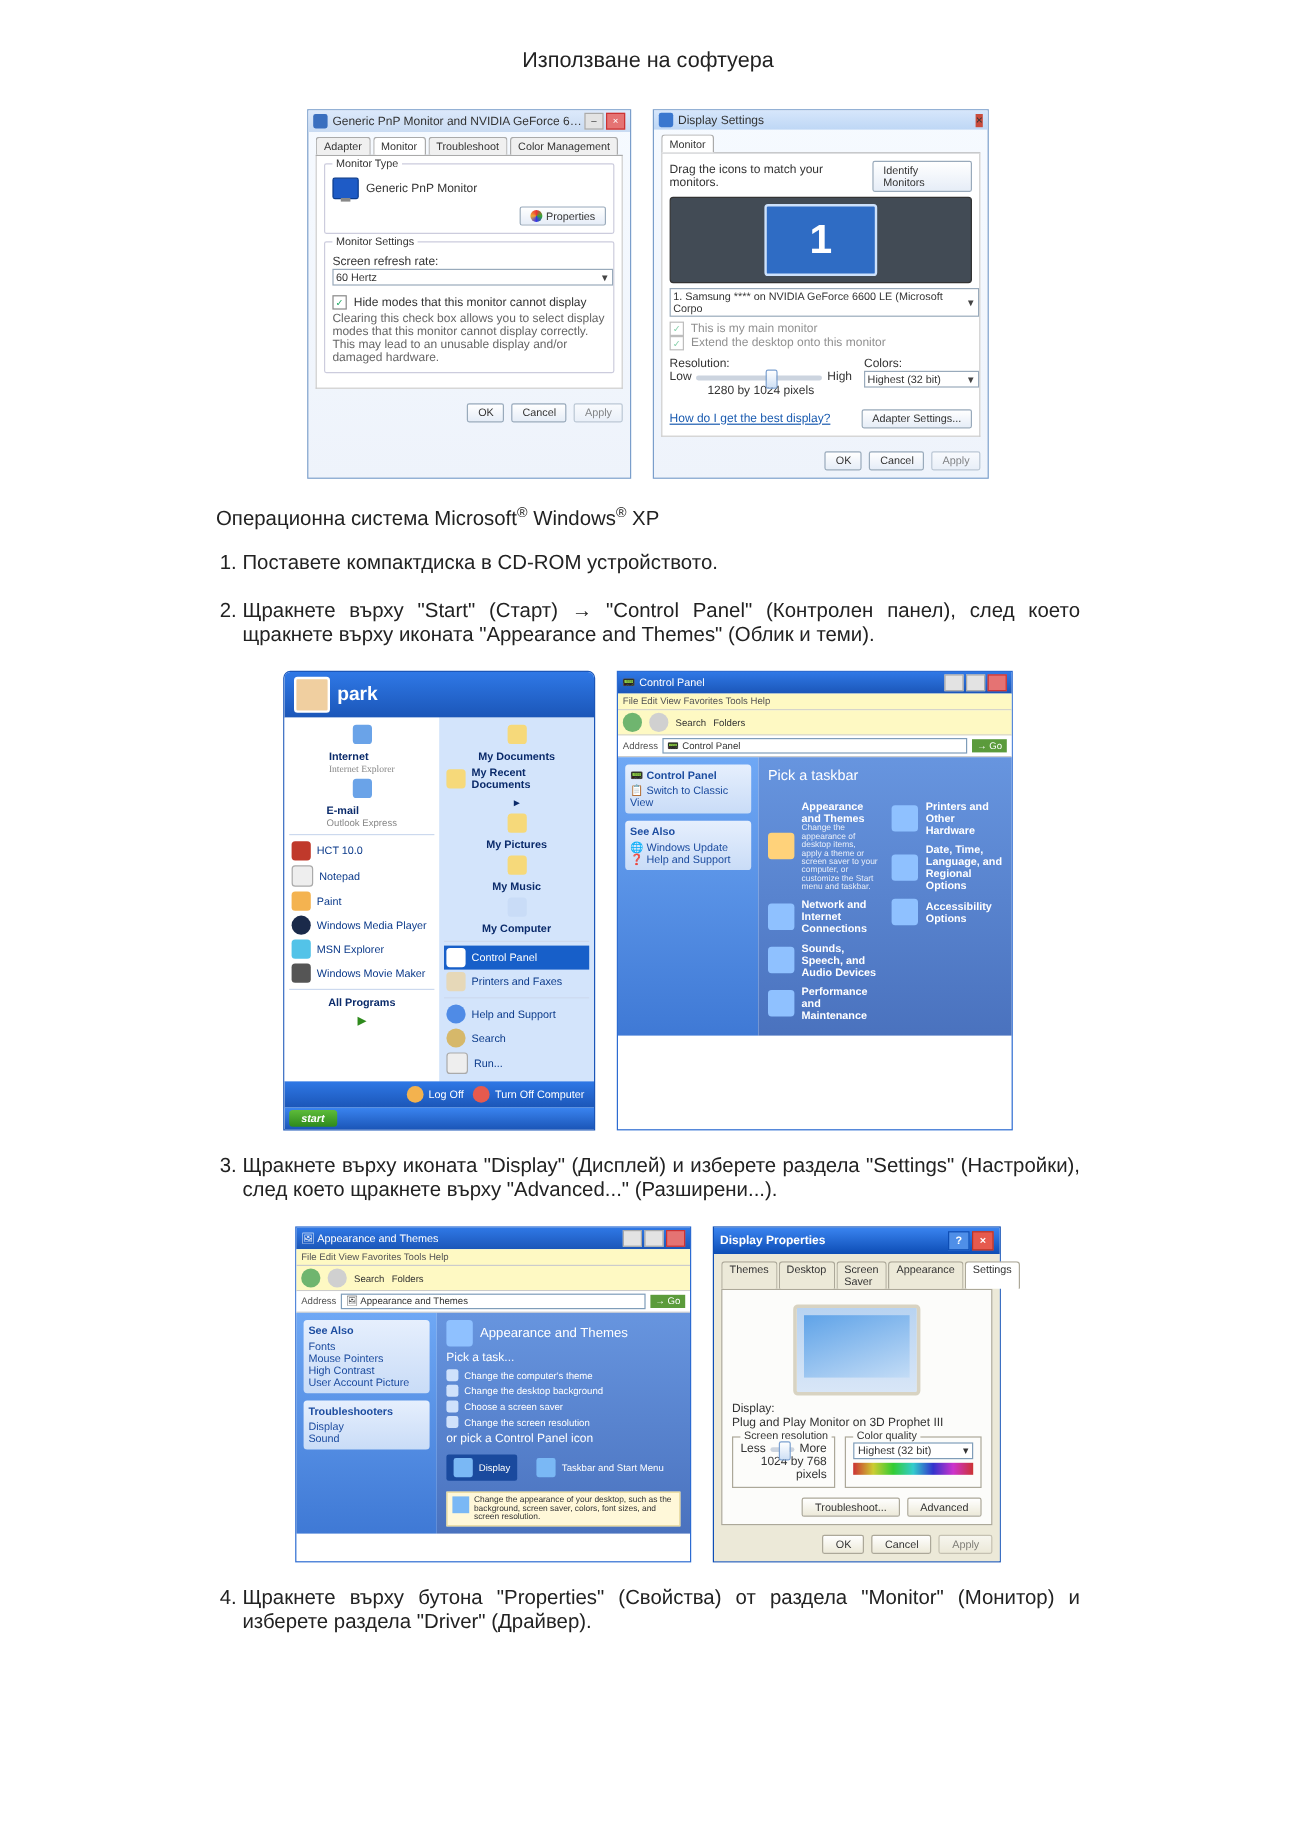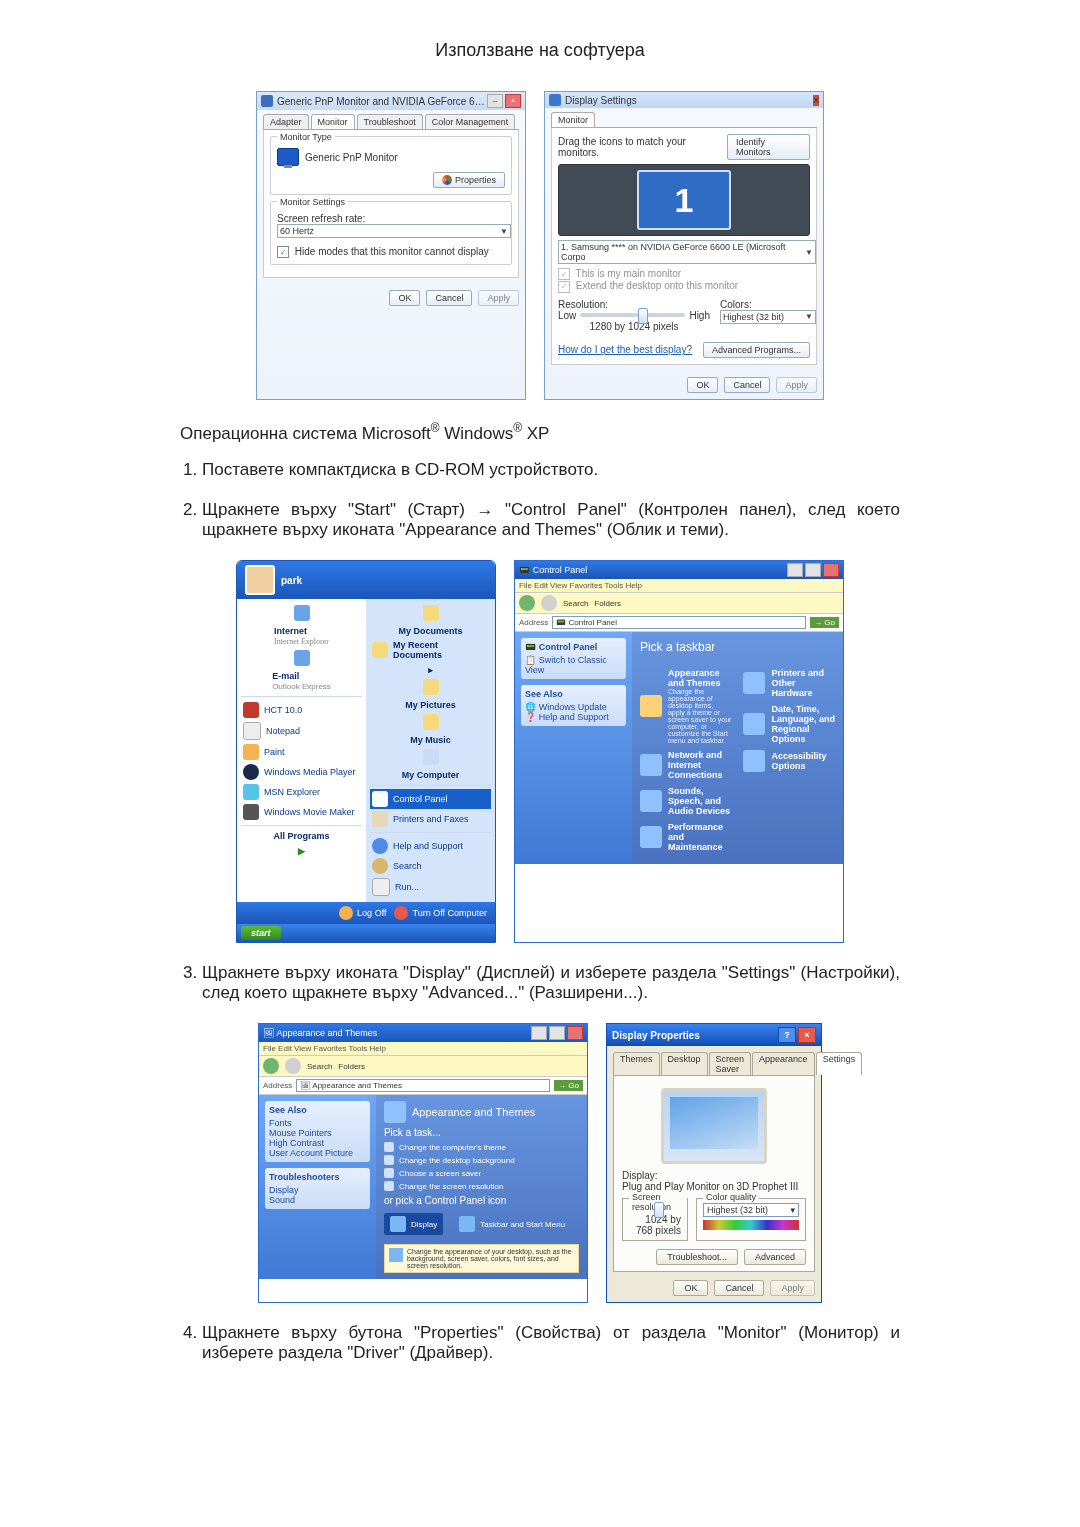--- a/index.html
+++ b/index.html
@@ -224,21 +224,21 @@
     overflow: hidden;
     font-size: 9px;
   }
   .sm-header {
     background: linear-gradient(#2f78e6, #1b56b8);
     color: #fff;
     display: flex;
     align-items: center;
     padding: 4px 8px;
     font-weight: bold;
-    font-size: 10px;
+    font-size: 16px;
     gap: 6px;
   }
   .sm-avatar { width: 26px; height: 26px; background: #f0cfa0; border: 2px solid #fff; border-radius: 3px; }
   .sm-body { display: flex; }
   .sm-left { width: 50%; background: #fff; padding: 4px; }
   .sm-right { width: 50%; background: #d3e4fb; padding: 4px; }
   .sm-item { display: flex; align-items: center; gap: 5px; padding: 2px 2px; color: #0b3a8a; }
   .sm-item.bold { font-weight: bold; color: #0a2a6a; flex-direction: column;}
   .sm-item.hl { background: #175fc9; color: #fff; }
   .sm-ic { width: 16px; height: 16px; background: #6aa3e8; border-radius: 3px; flex-shrink: 0; }
@@ -358,20 +358,21 @@
           <span class="group-title">Monitor Settings</span>
           <div style="margin-top:-4px;">Screen refresh rate:</div>
           <div class="select">
             <span>60 Hertz</span>
               <span class="arrow">▼</span>
           </div>
           <div style="margin-top:8px;">
             <span class="chk">✓</span>
             <span>Hide modes that this monitor cannot display</span>
           </div>
+          <div style="color:#666;margin-top:2px;">Clearing this check box allows you to select display modes that this monitor cannot display correctly. This may lead to an unusable display and/or damaged hardware.</div>
         </div>
       </div>
       <div class="btn-row">
         <span class="btn">OK</span>
         <span class="btn">Cancel</span>
         <span class="btn" style="opacity:0.6;">Apply</span>
       </div>
     </div>
 
     <div class="dlg screenshot" style="width:280px;">
@@ -418,21 +419,21 @@
           <div style="width:90px;">
             <div>Colors:</div>
             <div class="select">
                 <span>Highest (32 bit)</span>
                 <span class="arrow">▼</span>
               </div>
           </div>
         </div>
         <div style="display:flex;justify-content:space-between;align-items:center;margin-top:10px;">
           <span class="link">How do I get the best display?</span>
-          <span class="btn">Advanced Programs...</span>
+          <span class="btn">Adapter Settings...</span>
         </div>
       </div>
       <div class="btn-row">
         <span class="btn">OK</span>
         <span class="btn">Cancel</span>
         <span class="btn" style="opacity:0.6;">Apply</span>
       </div>
     </div>
   </div>
 
@@ -706,21 +707,21 @@
               </div>
           </div>
           <div style="background:#fff8d9;border:1px solid #e6d89a;color:#333;padding:3px 4px;margin-top:6px;font-size:7px;display:flex;gap:4px;">
             <span style="width:14px;height:14px;background:#7ab8f5;flex-shrink:0;"></span>
             <span>Change the appearance of your desktop, such as the background, screen saver, colors, font sizes, and screen resolution.</span>
           </div>
         </div>
       </div>
     </div>
 
-    <div class="screenshot" style="width:216px;border:1px solid #0d4db5;">
+    <div class="screenshot" style="width:240px;border:1px solid #0d4db5;">
       <div class="xptitle">
         <span class="t">Display Properties</span>
         <span class="hb">?</span>
         <span class="hb close">×</span>
       </div>
       <div class="xpbody">
         <div class="xptabs">
           <div class="xptab">Themes</div>
           <div class="xptab">Desktop</div>
           <div class="xptab">Screen Saver</div>

